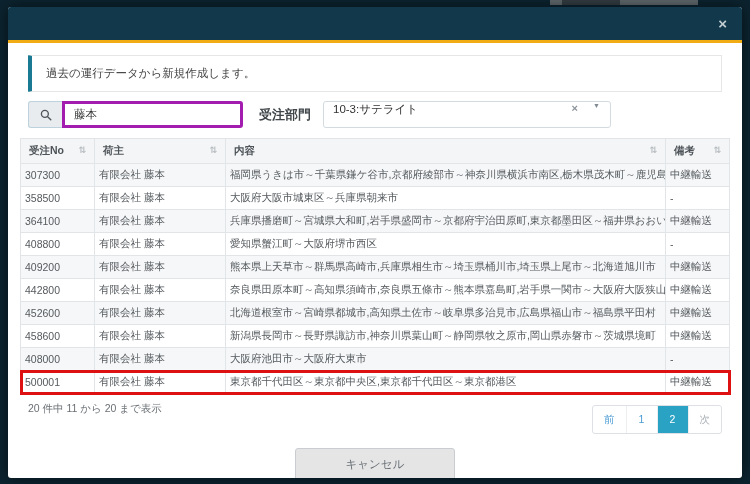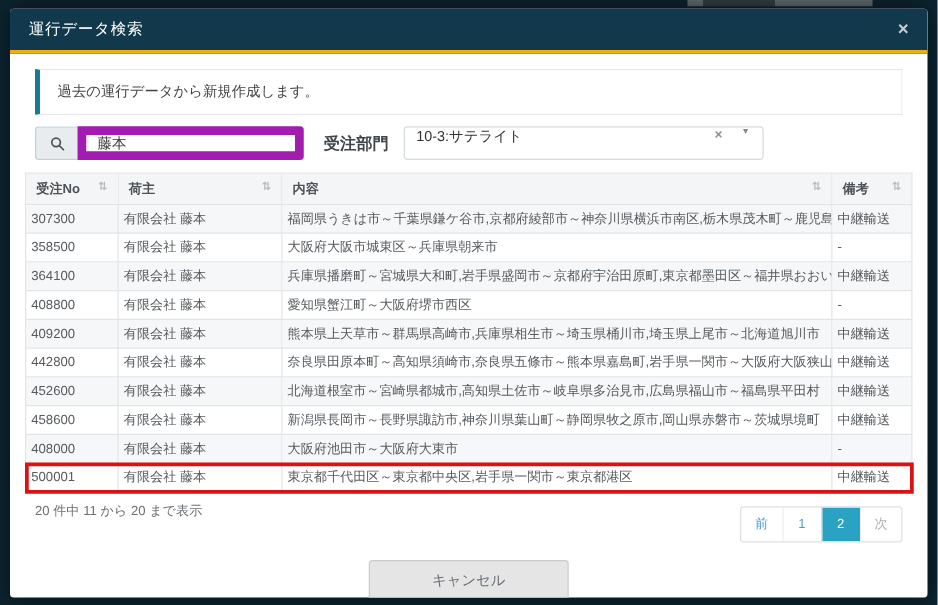--- a/index.html
+++ b/index.html
@@ -34,21 +34,21 @@
     padding:10px 14px; font-size:11.5px; color:#444; border-radius:1px;
   }
 
   .filter-row { display:flex; align-items:center; margin:9px 8px 0; height:27px; }
   .input-group { display:flex; width:215px; height:27px; box-sizing:border-box; }
   .input-prepend {
     width:34px; background:#e9ecef; border:1px solid #bdd2dd; border-right:none;
     border-radius:3px 0 0 3px; display:flex; align-items:center; justify-content:center; box-sizing:border-box;
   }
   .search-input {
-    flex:1; min-width:0; border:7px solid #a21caf; border-radius:0 3px 3px 0;
+    flex:1; min-width:0; border:3px solid #a21caf; border-radius:0 3px 3px 0;
     padding:0 9px; font-size:11.5px; color:#333; outline:none; box-sizing:border-box;
     font-family:inherit;
   }
   .dept-label { margin-left:16px; font-size:13px; color:#3f4549; font-weight:bold; white-space:nowrap; }
   .select-box {
     margin-left:12px; width:288px; height:27px; box-sizing:border-box;
     border:1px solid #d3dbe0; border-radius:3px; background:#fff;
     display:flex; align-items:flex-start; padding:0 9px; font-size:11.5px; color:#333;
     position:relative; cursor:pointer;
   }
@@ -93,21 +93,20 @@
   }
 </style>
 </head>
 <body>
 
 <div class="bg-fragment"></div>
 
 <div class="modal">
 
   <div class="modal-header">
-    <span class="modal-title">運行データ検索</span>
     <span class="close-btn">×</span>
   </div>
 
   <div class="modal-body">
 
     <div class="info-box">過去の運行データから新規作成します。</div>
 
     <div class="filter-row">
       <div class="input-group">
         <span class="input-prepend">
@@ -198,21 +197,21 @@
           </tr>
           <tr>
             <td class="col-no">408000</td>
             <td class="col-shipper">有限会社 藤本</td>
             <td class="col-content">大阪府池田市～大阪府大東市</td>
             <td class="col-note">-</td>
           </tr>
           <tr class="highlight">
             <td class="col-no">500001</td>
             <td class="col-shipper">有限会社 藤本</td>
-            <td class="col-content">東京都千代田区～東京都中央区,岩手県一関市～東京都港区</td>
+            <td class="col-content">東京都千代田区～東京都中央区,東京都千代田区～東京都港区</td>
             <td class="col-note">中継輸送</td>
           </tr>
         </tbody>
     </table>
 
     <div class="table-footer">
       <span class="summary">20 件中 11 から 20 まで表示</span>
       <div class="pagination">
         <span class="page-item">前</span>
         <span class="page-item">1</span>

